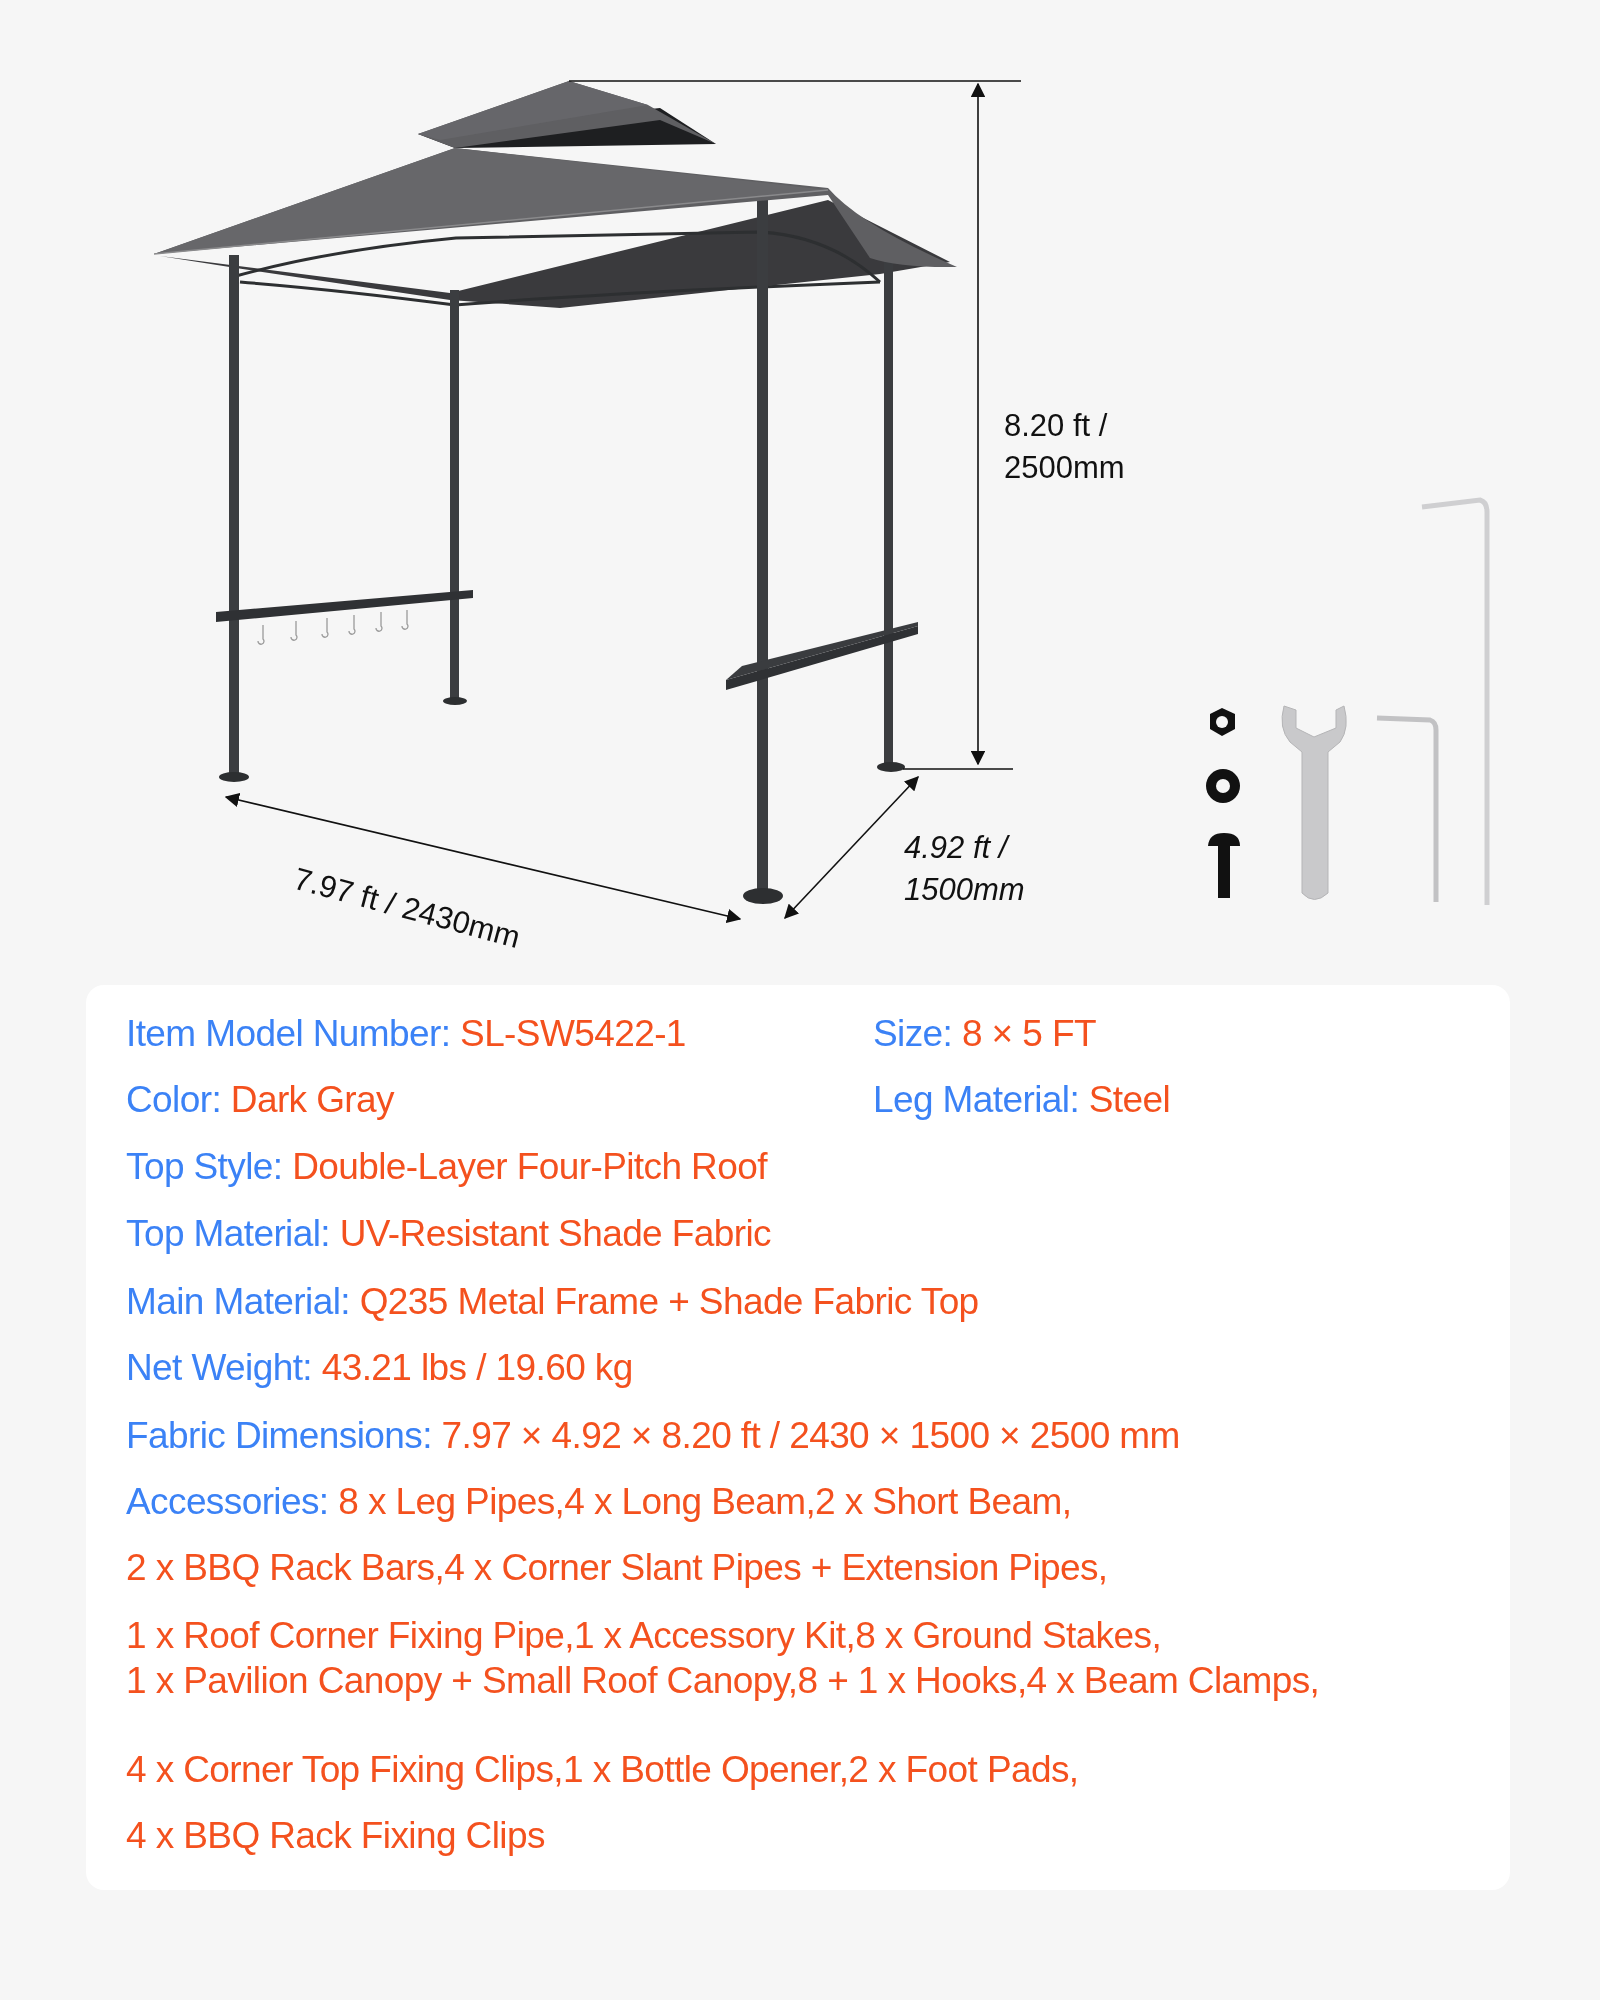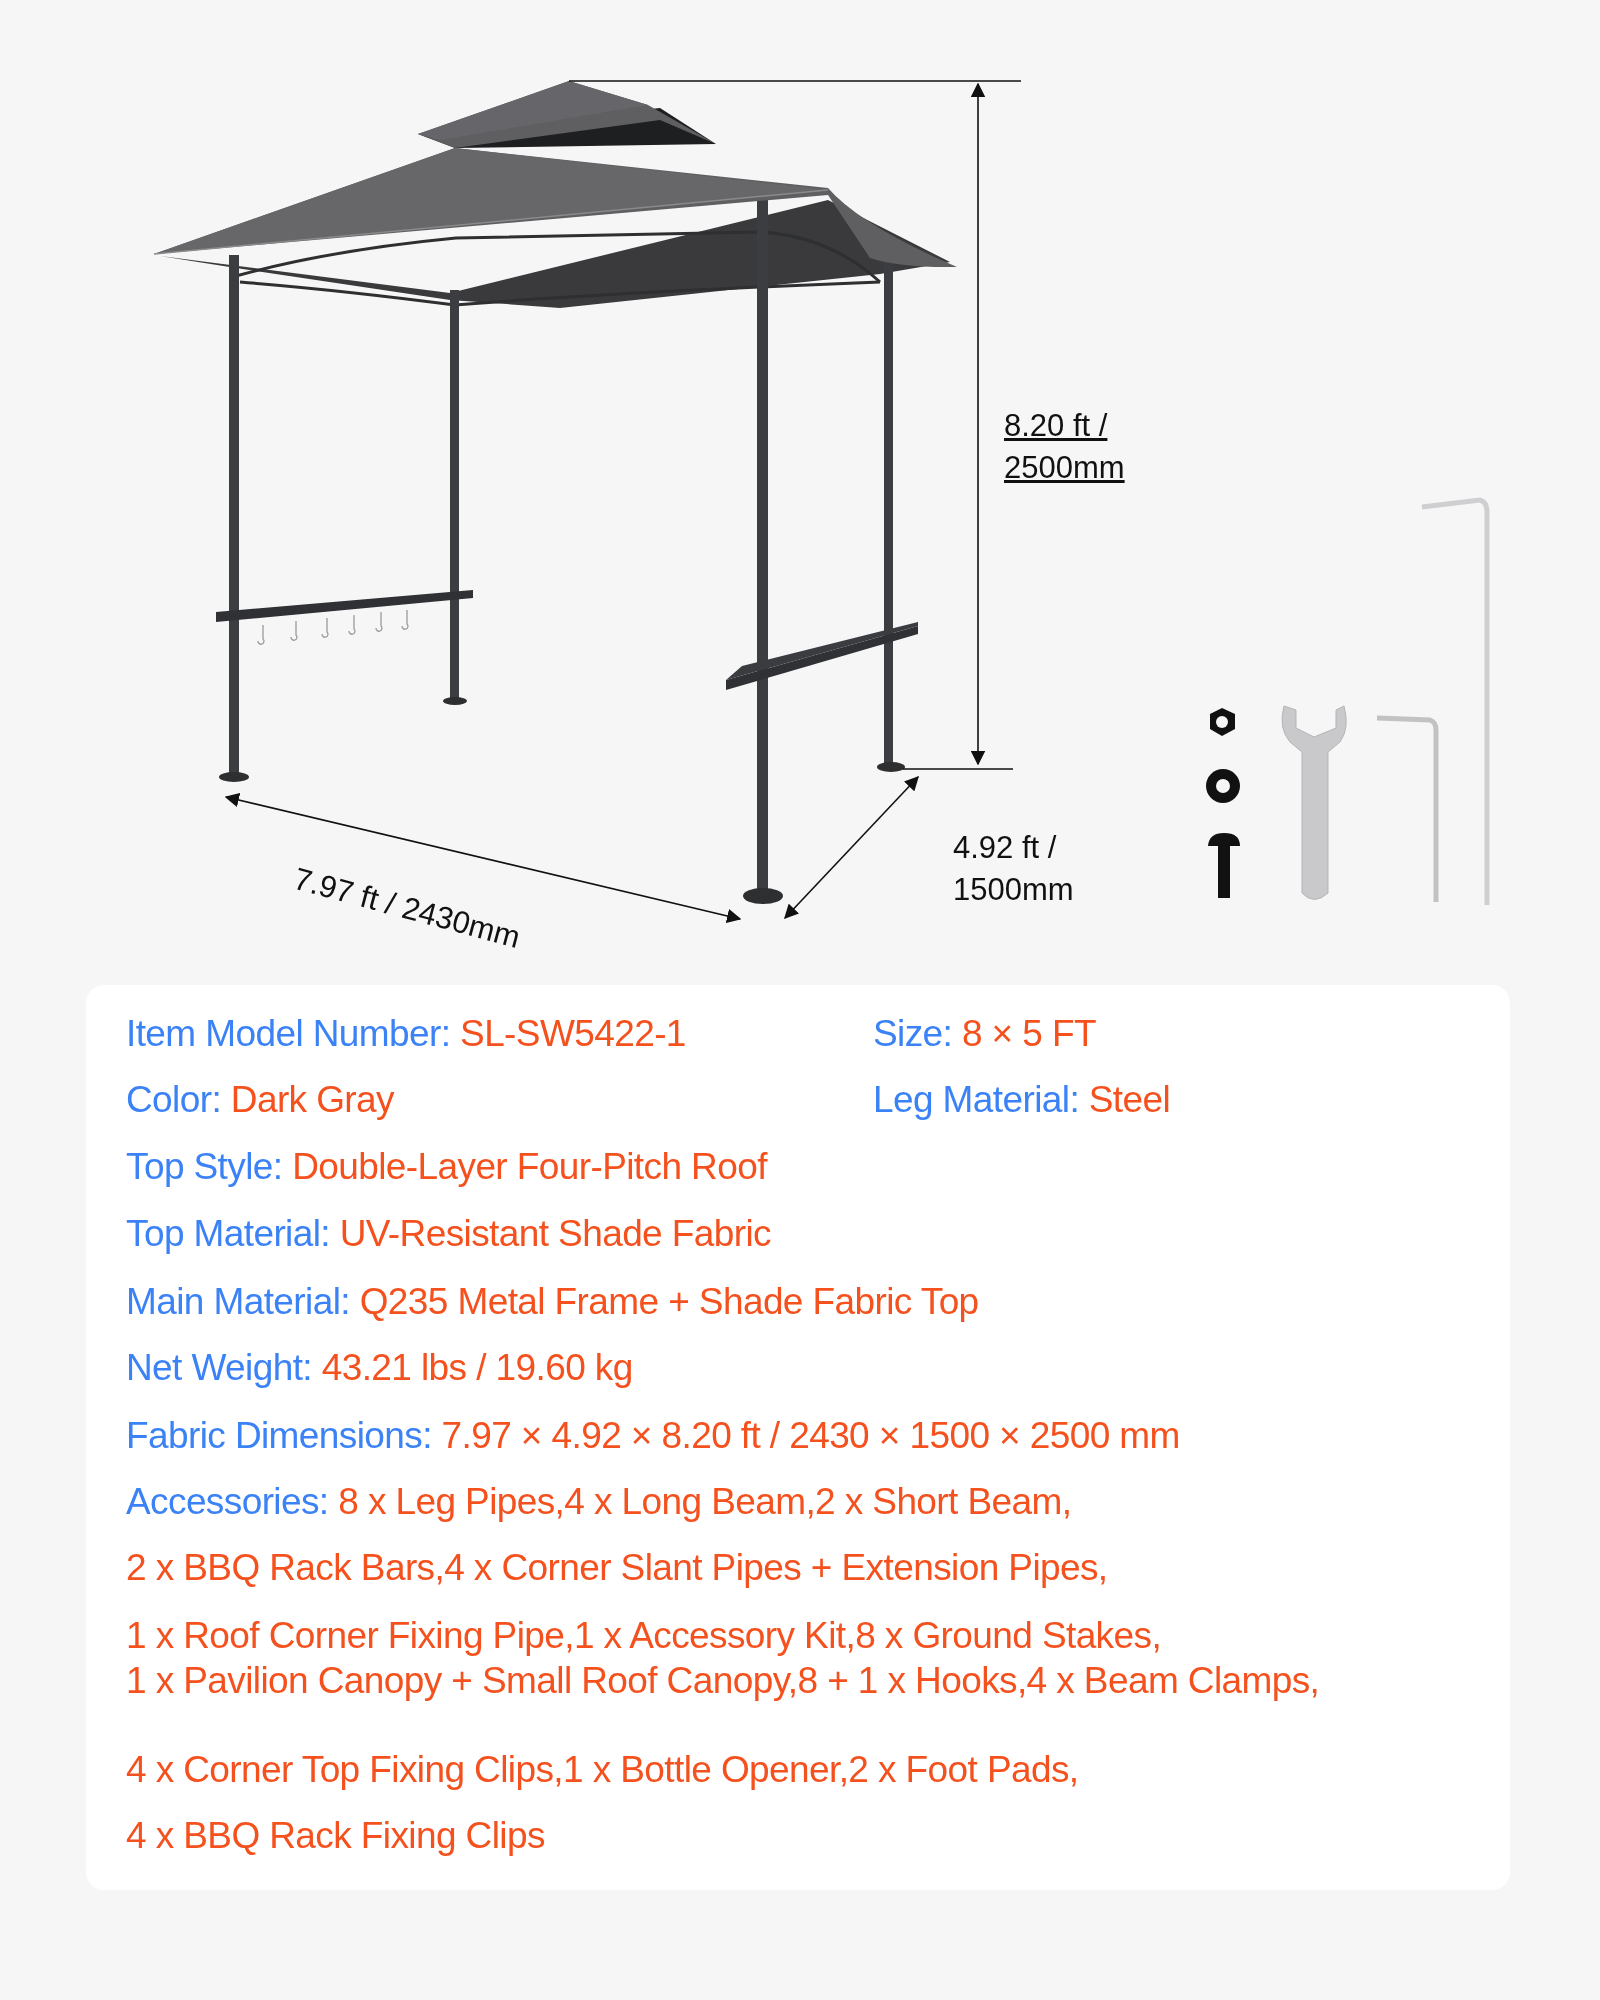--- a/index.html
+++ b/index.html
@@ -7,22 +7,22 @@
     width: 1600px; height: 2000px; overflow: hidden;
     background: #f6f6f6;
     font-family: "Liberation Sans", "DejaVu Sans", sans-serif;
     position: relative;
   }
   #diagram { position: absolute; left: 0; top: 0; width: 1600px; height: 980px; }
   .dim-label {
     position: absolute; color: #111; font-size: 31px; line-height: 42px;
     font-family: "Liberation Sans", sans-serif; white-space: nowrap;
   }
-  #dim-height { left: 1004px; top: 405px; text-decoration: underline; }
-  #dim-depth { left: 953px; top: 827px; }
+  #dim-height { left: 1004px; top: 405px; }
+  #dim-depth { left: 904px; top: 827px; font-style: italic; }
   #dim-width {
     left: 300px; top: 858px;
     transform-origin: 0 0; transform: rotate(15deg);
   }
   #spec-card {
     position: absolute; left: 86px; top: 985px; width: 1424px; height: 905px;
     background: #ffffff; border-radius: 18px;
   }
   .row {
     position: absolute; left: 40px; height: 52px; line-height: 52px;

